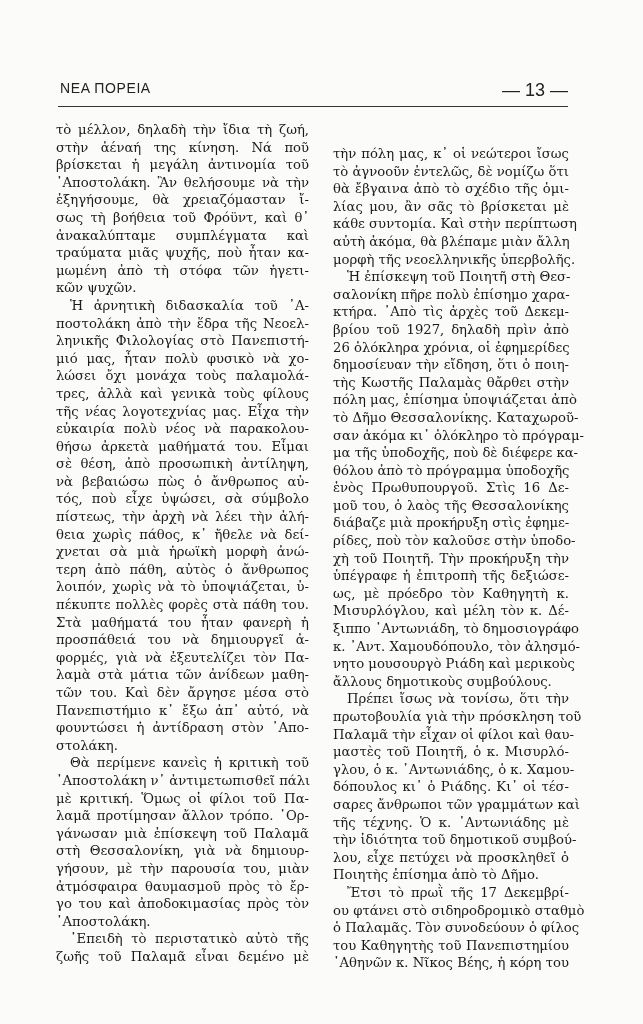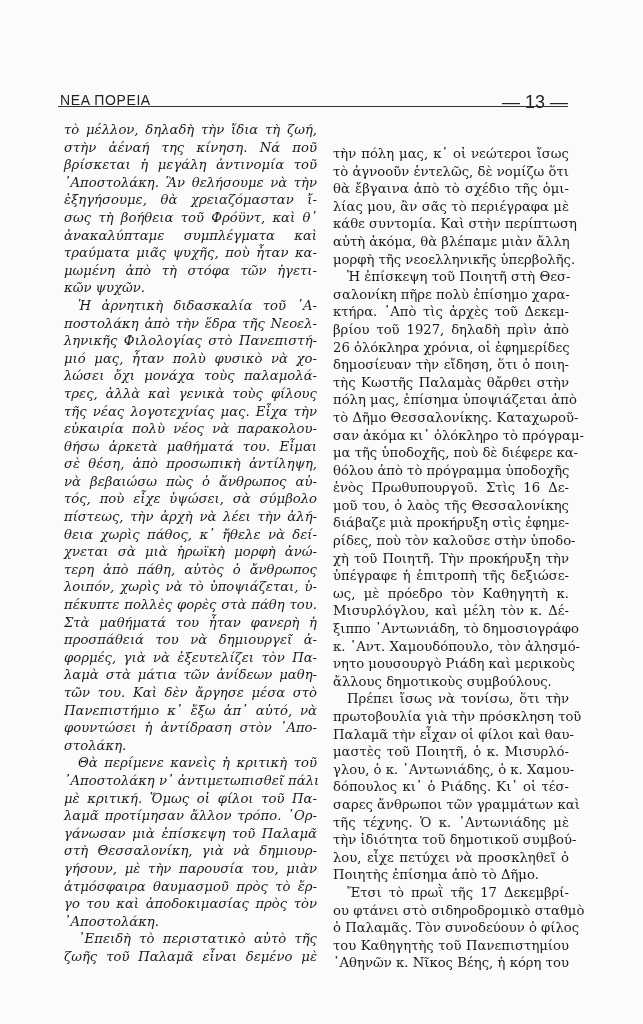--- a/index.html
+++ b/index.html
@@ -1,39 +1,39 @@
 <!DOCTYPE html>
 <html><head>
 <meta charset="utf-8">
 <style>
   html, body { margin:0; padding:0; }
   body {
     width:643px; height:1024px; background:#fbfbf9; position:relative; overflow:hidden;
     color:#1a1a1a;
   }
   .header {
-    position:absolute; left:58px; top:90px; width:510px; height:22px;
+    position:absolute; left:58px; top:78px; width:510px; height:22px;
   }
   .journal-title {
     position:absolute; left:2px; top:2px;
     font-family:"Liberation Sans", sans-serif; font-size:14px; letter-spacing:0.6px; color:#222;
   }
   .page-number {
     position:absolute; right:0px; top:2px;
     font-family:"Liberation Sans", sans-serif; font-size:18px; color:#222;
   }
   .rule {
     position:absolute; left:58px; top:106px; width:510px; height:0; border-top:1.5px solid #333;
   }
   .column {
     position:absolute; top:121px;
     font-family:"DejaVu Serif", serif; font-size:13.2px; line-height:17.6px;
     text-align:justify;
   }
-  .col-left { left:64px; width:253px;font-style:italic; }
+  .col-left { left:56px; width:253px; }
   .col-right { left:333px; width:236px;margin-top:24px; }
   .line {
     display:block; white-space:nowrap; height:17.6px;
     text-align-last:justify; overflow:visible;
   }
   .line.last { text-align-last:left; }
   .line.indent { padding-left:14px; }
 </style>
 </head>
 <body>
@@ -91,21 +91,21 @@
     <span class="line">ἀτμόσφαιρα θαυμασμοῦ πρὸς τὸ ἔρ-</span>
     <span class="line">γο του καὶ ἀποδοκιμασίας πρὸς τὸν</span>
     <span class="line last">᾿Αποστολάκη.</span>
     <span class="line indent">᾿Επειδὴ τὸ περιστατικὸ αὐτὸ τῆς</span>
     <span class="line">ζωῆς τοῦ Παλαμᾶ εἶναι δεμένο μὲ</span>
   </div>
 <div class="column col-right" id="col-right">
     <span class="line">τὴν πόλη μας, κ᾿ οἱ νεώτεροι ἴσως</span>
     <span class="line">τὸ ἀγνοοῦν ἐντελῶς, δὲ νομίζω ὅτι</span>
     <span class="line">θὰ ἔβγαινα ἀπὸ τὸ σχέδιο τῆς ὁμι-</span>
-    <span class="line">λίας μου, ἂν σᾶς τὸ περιέγραφα μὲ</span>
+    <span class="line">λίας μου, ἂν σᾶς τὸ βρίσκεται μὲ</span>
     <span class="line">κάθε συντομία. Καὶ στὴν περίπτωση</span>
     <span class="line">αὐτὴ ἀκόμα, θὰ βλέπαμε μιὰν ἄλλη</span>
     <span class="line last">μορφὴ τῆς νεοελληνικῆς ὑπερβολῆς.</span>
     <span class="line indent">Ἡ ἐπίσκεψη τοῦ Ποιητῆ στὴ Θεσ-</span>
     <span class="line">σαλονίκη πῆρε πολὺ ἐπίσημο χαρα-</span>
     <span class="line">κτήρα. ᾿Απὸ τὶς ἀρχὲς τοῦ Δεκεμ-</span>
     <span class="line">βρίου τοῦ 1927, δηλαδὴ πρὶν ἀπὸ</span>
     <span class="line">26 ὁλόκληρα χρόνια, οἱ ἐφημερίδες</span>
     <span class="line">δημοσίευαν τὴν εἴδηση, ὅτι ὁ ποιη-</span>
     <span class="line">τὴς Κωστῆς Παλαμὰς θἄρθει στὴν</span>

